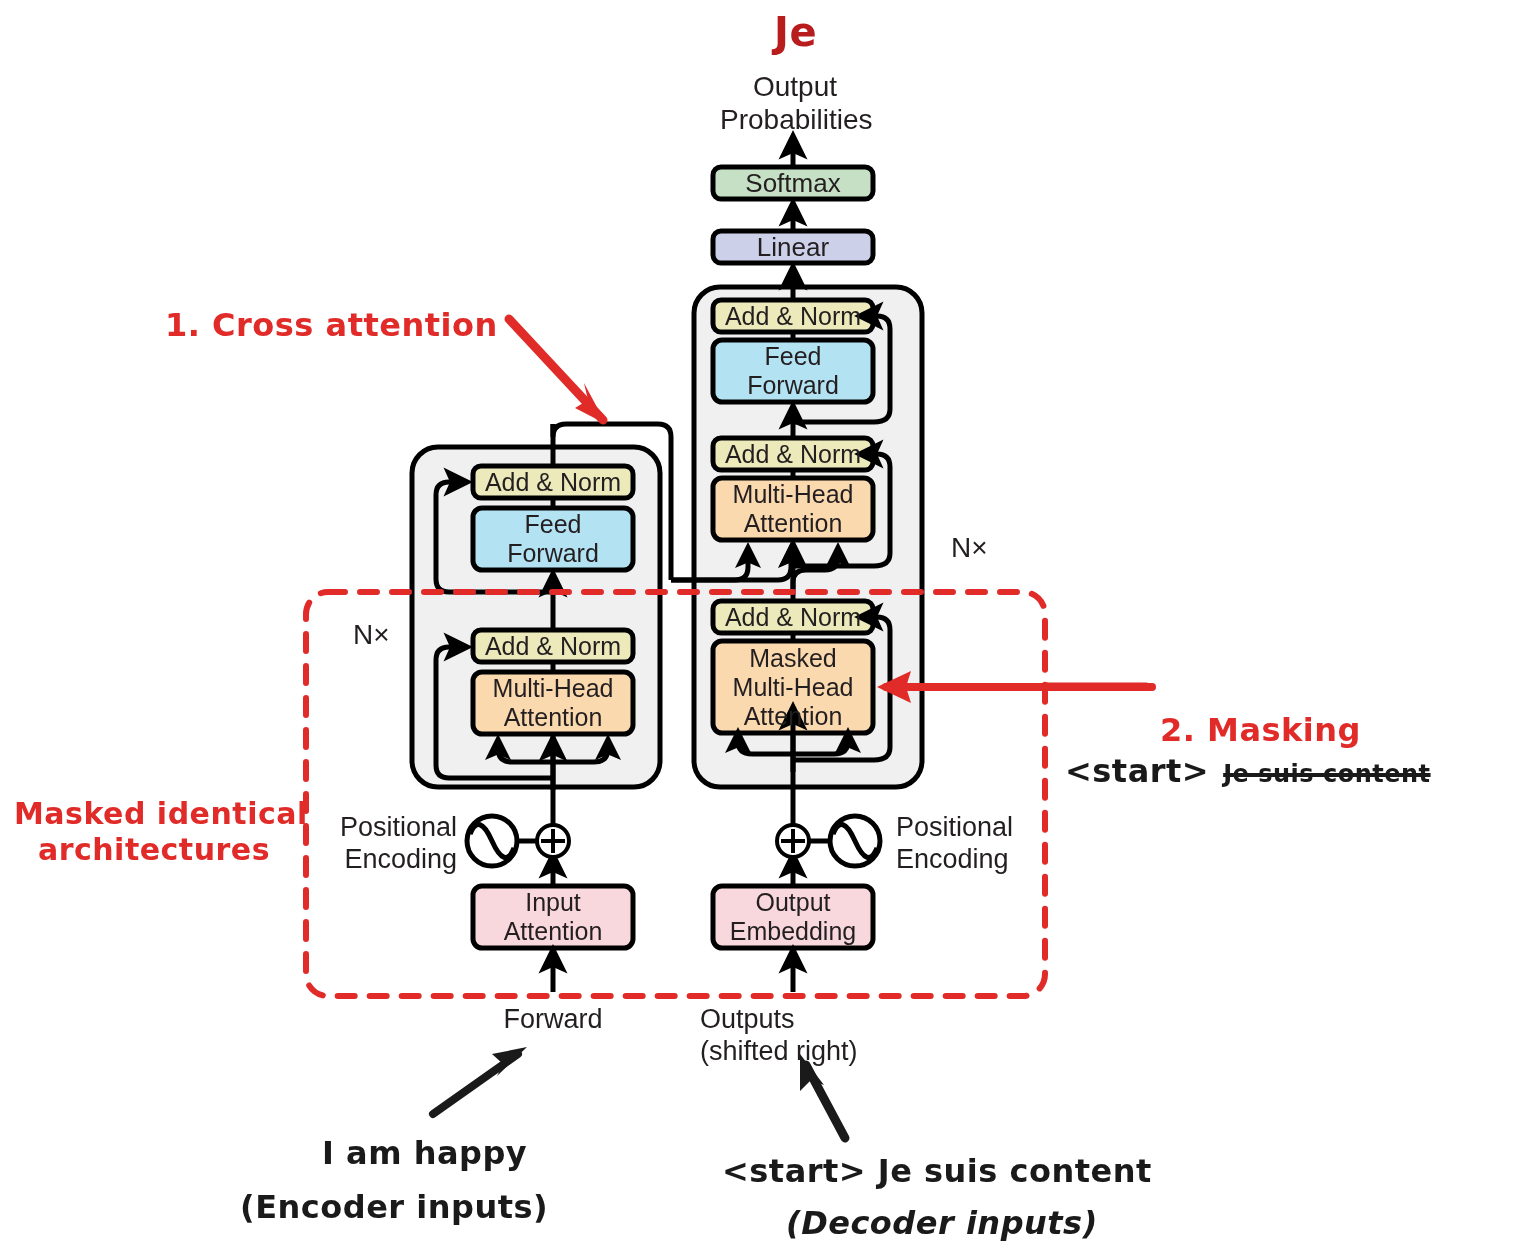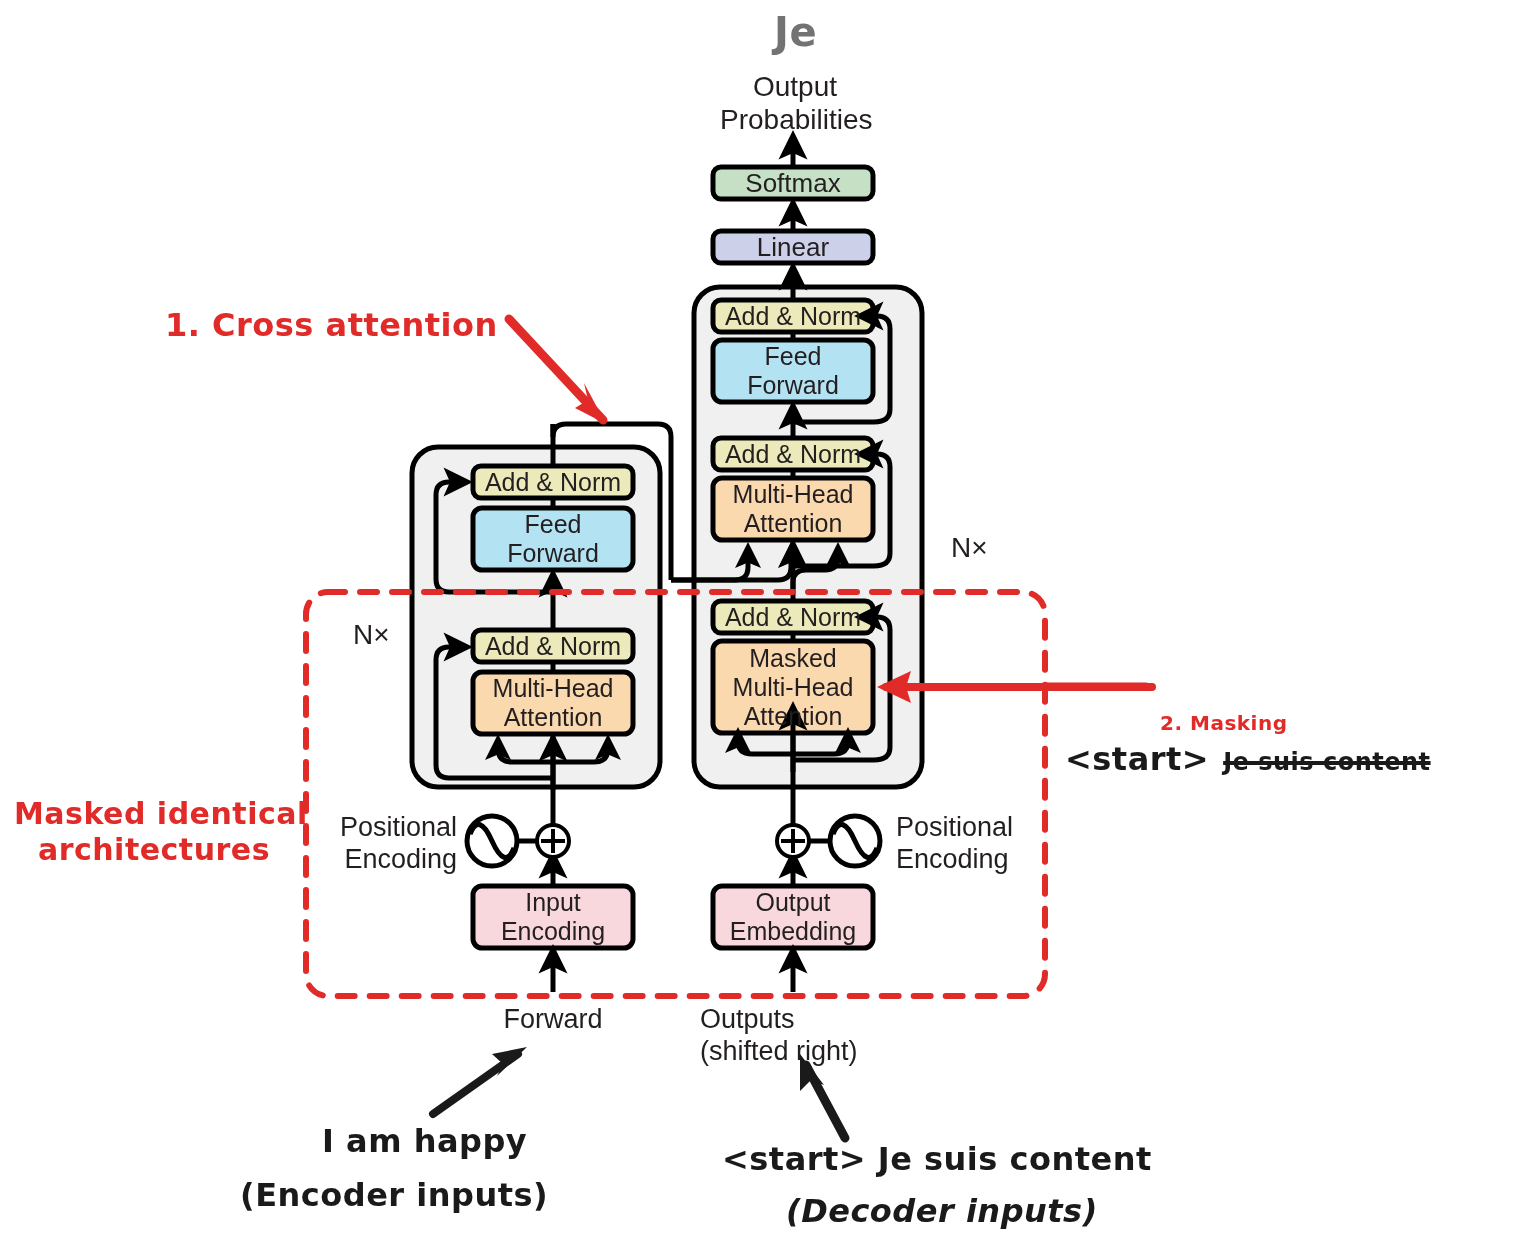--- a/index.html
+++ b/index.html
@@ -30,22 +30,22 @@
     line-height: 1.18;
   }
   .hand {
     position: absolute;
     font-family: "DejaVu Sans", sans-serif;
     white-space: pre;
     line-height: 1.2;
     letter-spacing: 0.5px;
   }
   .hand-red { color: #e02b29; margin-top: 48px; }
-  .hand-black { color: #1a1a1a; }
-  .hand-green { color: #737373; }
+  .hand-black { color: #1a1a1a; margin-top: 12px; }
+  .hand-green { color: #b91c1c; }
   .strike { text-decoration: line-through; text-decoration-thickness: 4px; }
   .boxlabel {
     position: absolute;
     display: flex;
     align-items: center;
     justify-content: center;
     text-align: center;
     color: #231f20;
     font-family: "Liberation Sans", sans-serif;
     line-height: 1.16;
@@ -272,31 +272,31 @@
 
   <div class="lbl" style="left:353px; top:618px; font-size:28px;">N×</div>
   <div class="lbl" style="left:951px; top:531px; font-size:28px;">N×</div>
 
   <div class="lbl" style="left:337px; top:812px; font-size:27px; text-align:right; width:120px;">Positional
 Encoding</div>
   <div class="lbl" style="left:896px; top:812px; font-size:27px; text-align:left; width:140px;">Positional
 Encoding</div>
 
   <div class="boxlabel" style="left:473px; top:886px; width:160px; height:62px; font-size:25px;">Input
-Encoding</div>
+Attention</div>
   <div class="boxlabel" style="left:713px; top:886px; width:160px; height:62px; font-size:25px;">Output
 Embedding</div>
 
   <div class="lbl" style="left:478px; top:1004px; width:150px; text-align:center; font-size:27px;">Forward</div>
   <div class="lbl" style="left:700px; top:1004px; width:186px; text-align:left; font-size:27px;">Outputs
 (shifted right)</div>
 
   <div class="hand hand-red" style="left:165px; top:258px; font-size:32px; font-weight:700;">1. Cross attention</div>
 
-  <div class="hand hand-red" style="left:1160px; top:663px; font-size:20px; font-weight:700;">2. Masking</div>
+  <div class="hand hand-red" style="left:1160px; top:663px; font-size:32px; font-weight:700;">2. Masking</div>
 
   <div class="hand hand-red" style="left:14px; top:748px; font-size:30px; font-weight:700; text-align:center; width:280px;">Masked identical
 architectures</div>
 
   <div style="position:absolute; left:1065px; top:740px; display:flex; align-items:baseline; gap:14px;">
     <span class="hand hand-black" style="position:relative; left:0; top:0; font-size:32px; font-weight:700;">&lt;start&gt;</span>
     <span class="hand hand-black strike" style="position:relative; left:0; top:0; font-size:24px; font-weight:700;">Je suis content</span>
   </div>
 
   <div class="hand hand-black" style="left:322px; top:1122px; font-size:32px; font-weight:700;">I am happy</div>

